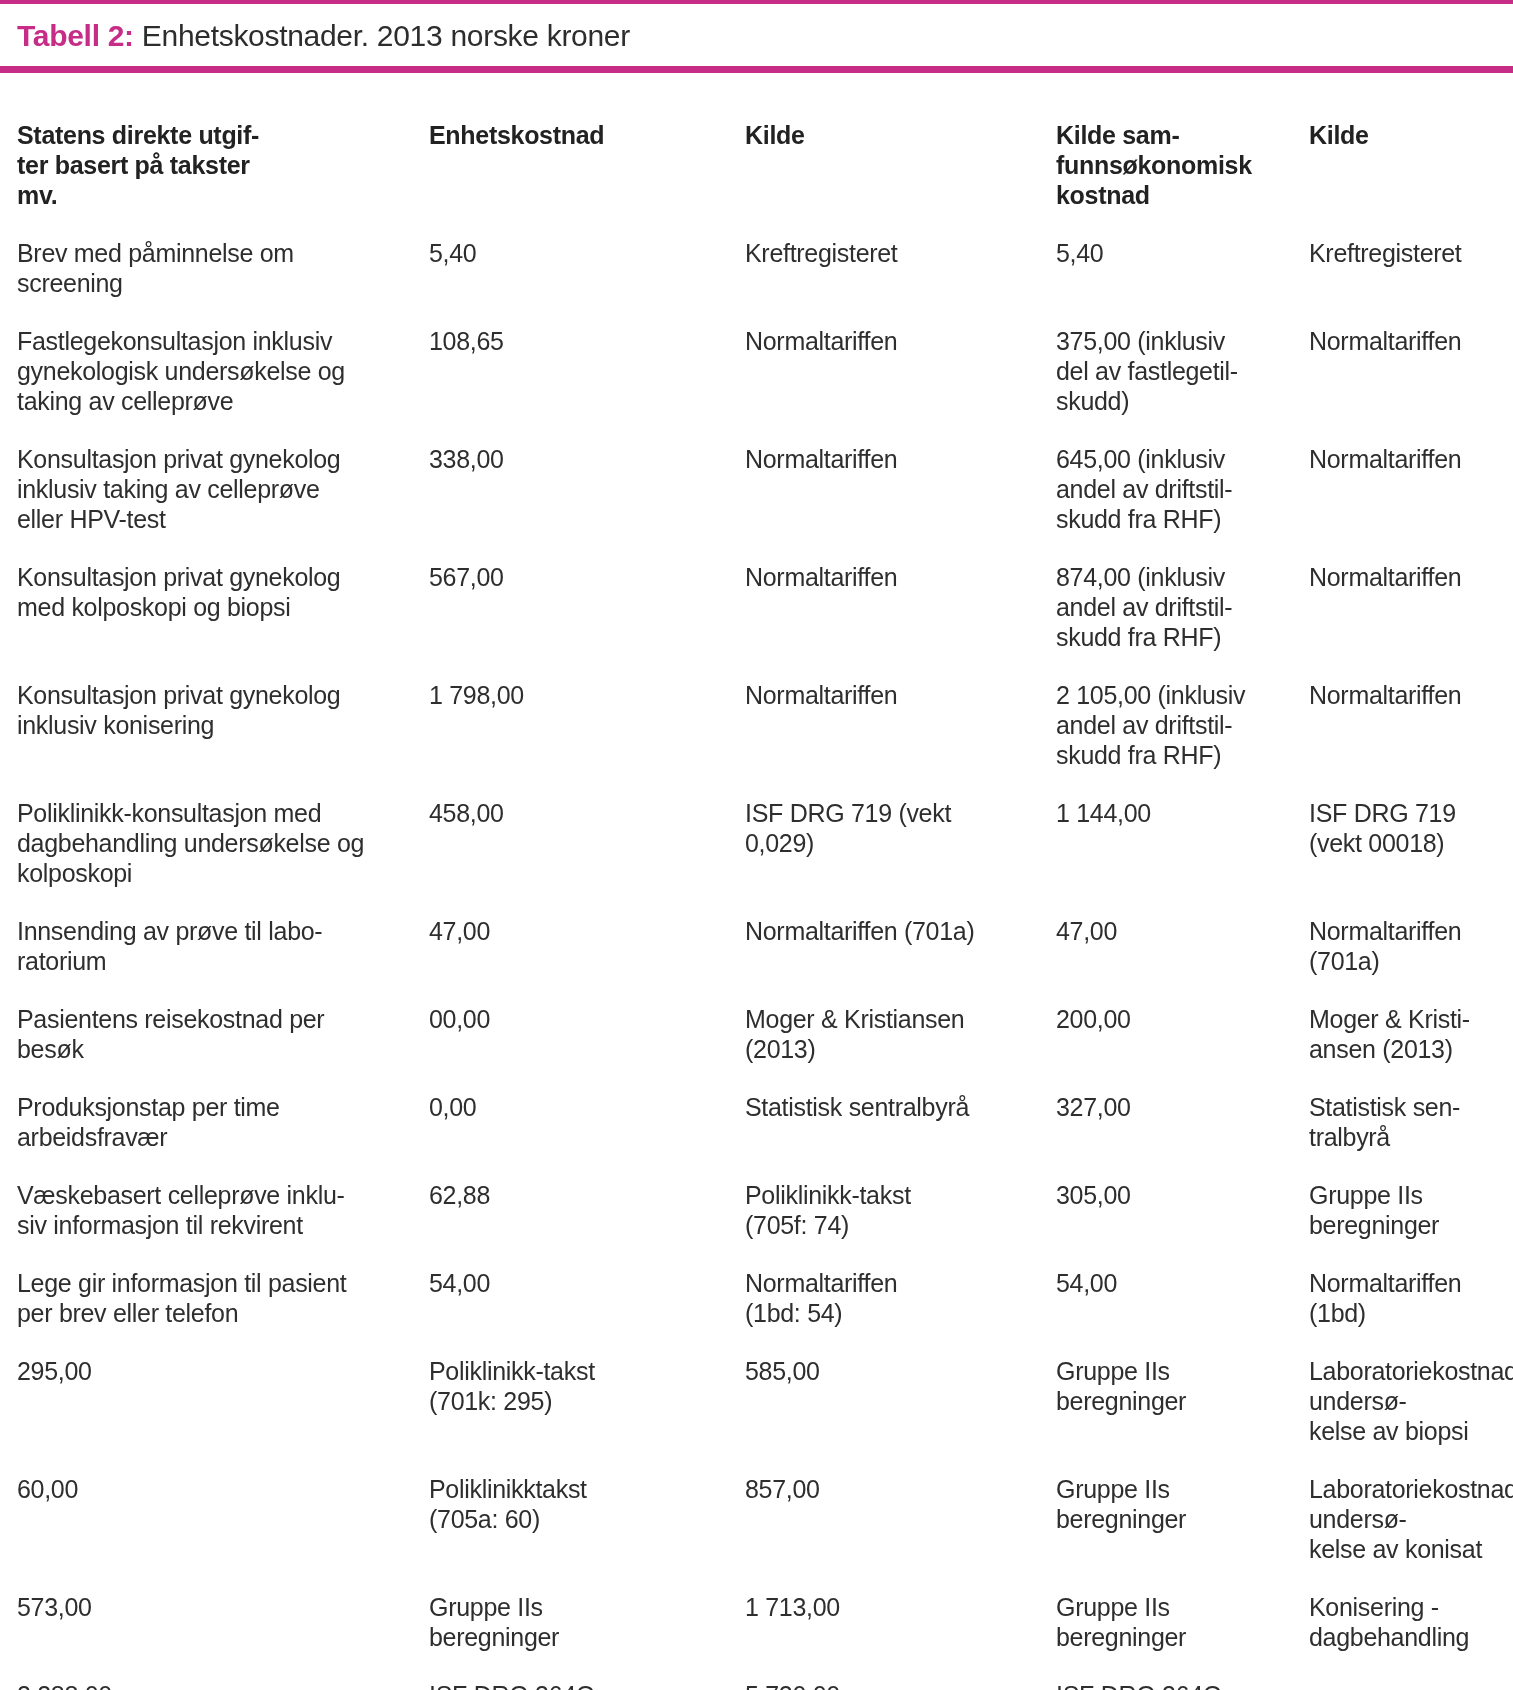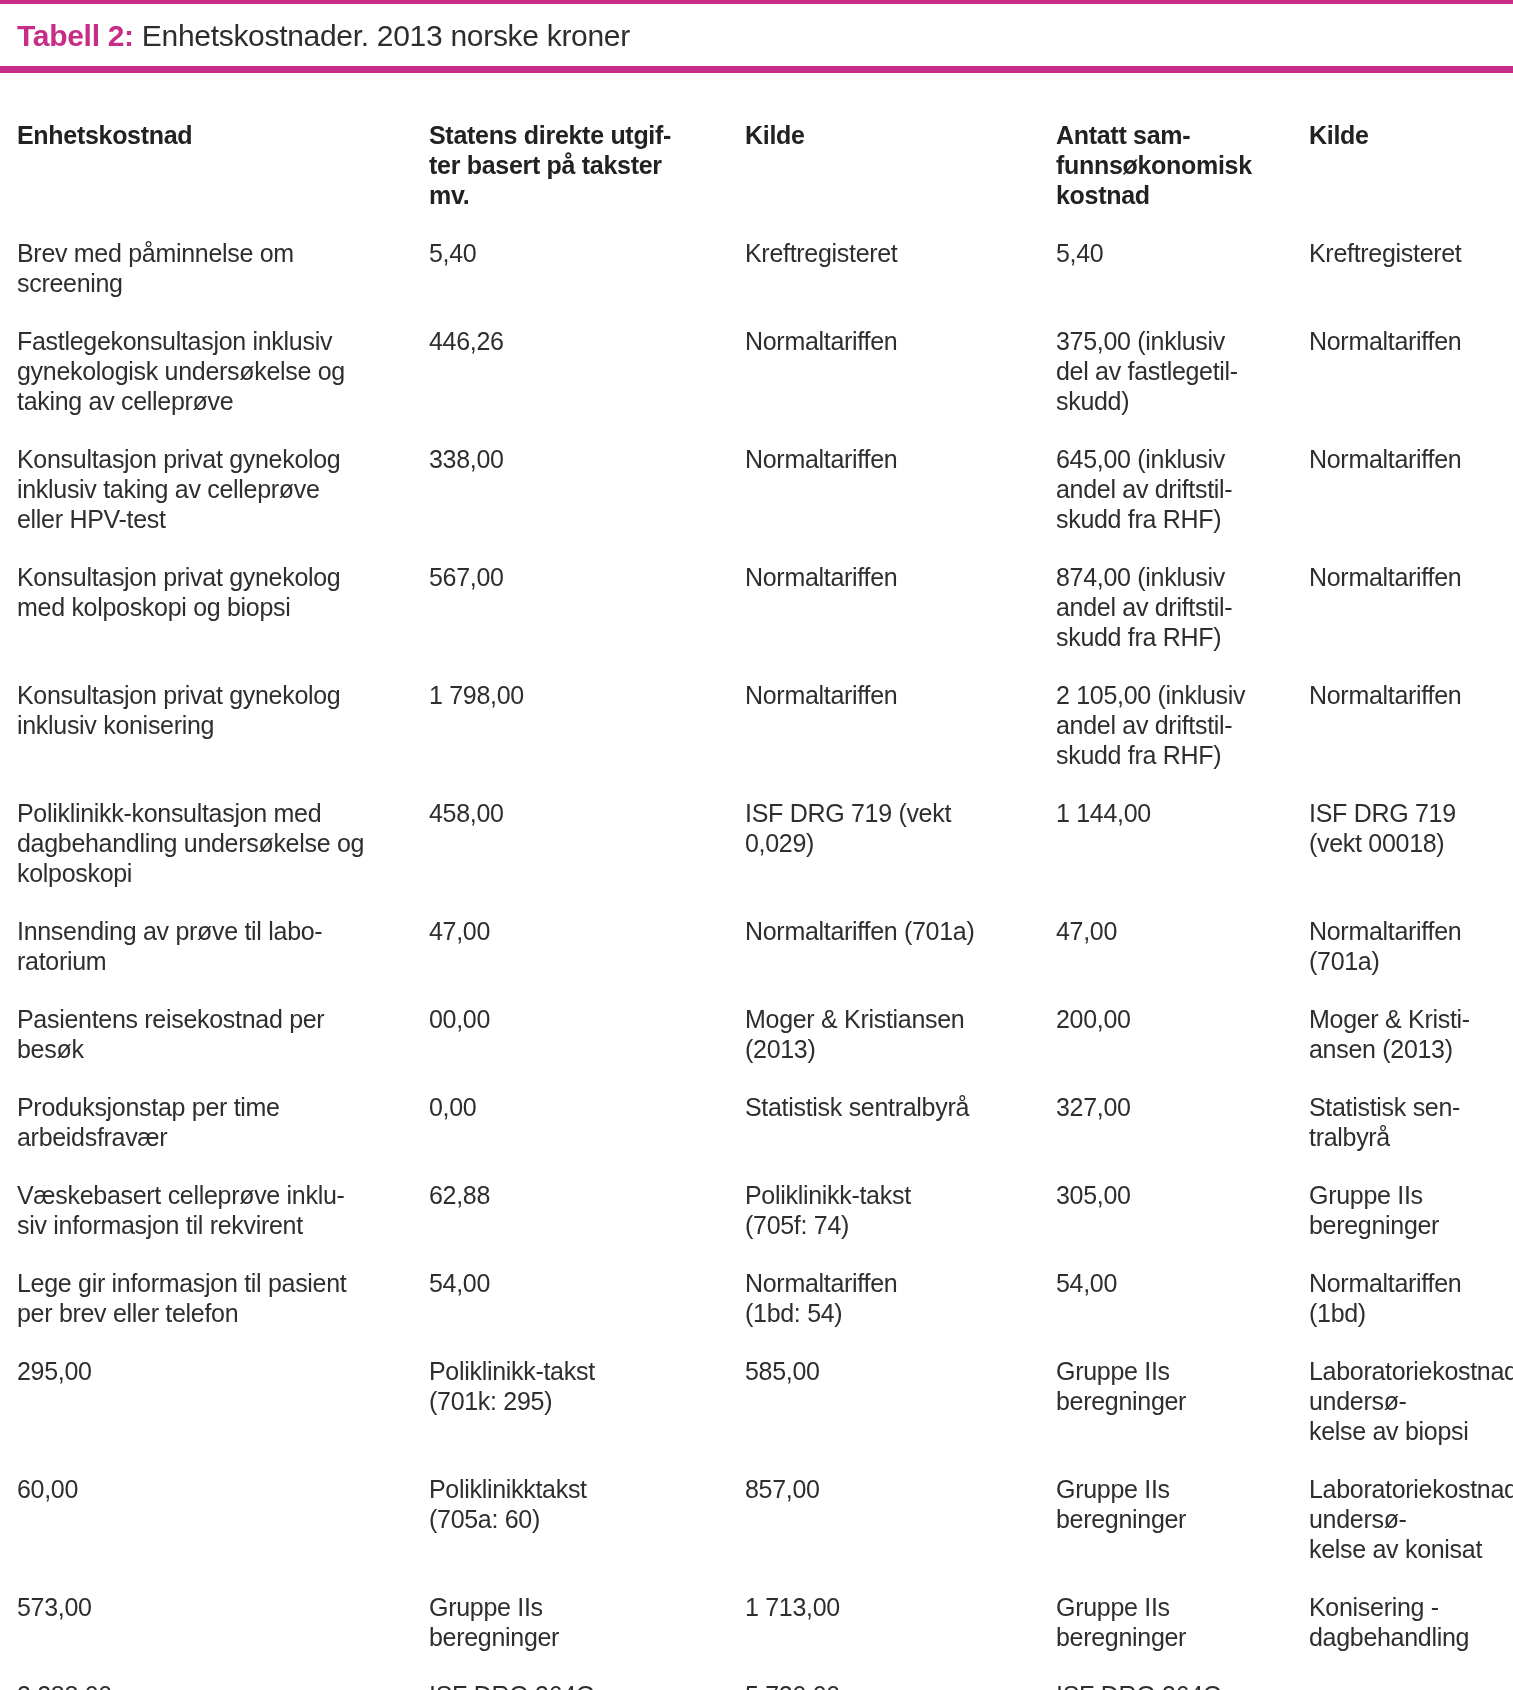--- a/index.html
+++ b/index.html
@@ -55,40 +55,40 @@
 <div class="page">
   <div class="rule-thin"></div>
 
   <div class="title-row">
     <span class="title-label">Tabell 2:</span><span>Enhetskostnader. 2013 norske kroner</span>
   </div>
 
   <div class="rule-thick"></div>
 
   <div class="grid" id="cost-table">
-    <div class="cell hdr">Enhetskostnad</div>
     <div class="cell hdr">Statens direkte utgif-
 ter basert på takster
 mv.</div>
+    <div class="cell hdr">Enhetskostnad</div>
     <div class="cell hdr">Kilde</div>
-    <div class="cell hdr">Antatt sam-
+    <div class="cell hdr">Kilde sam-
 funnsøkonomisk
 kostnad</div>
     <div class="cell hdr">Kilde</div>
 
   <div class="cell">Brev med påminnelse om
 screening</div>
       <div class="cell">5,40</div>
       <div class="cell">Kreftregisteret</div>
       <div class="cell">5,40</div>
       <div class="cell">Kreftregisteret</div>
       <div class="cell">Fastlegekonsultasjon inklusiv
 gynekologisk undersøkelse og
 taking av celleprøve</div>
-      <div class="cell">446,26</div>
+      <div class="cell">108,65</div>
       <div class="cell">Normaltariffen</div>
       <div class="cell">375,00 (inklusiv
 del av fastlegetil-
 skudd)</div>
       <div class="cell">Normaltariffen</div>
       <div class="cell">Konsultasjon privat gynekolog
 inklusiv taking av celleprøve
 eller HPV-test</div>
       <div class="cell">338,00</div>
       <div class="cell">Normaltariffen</div>

